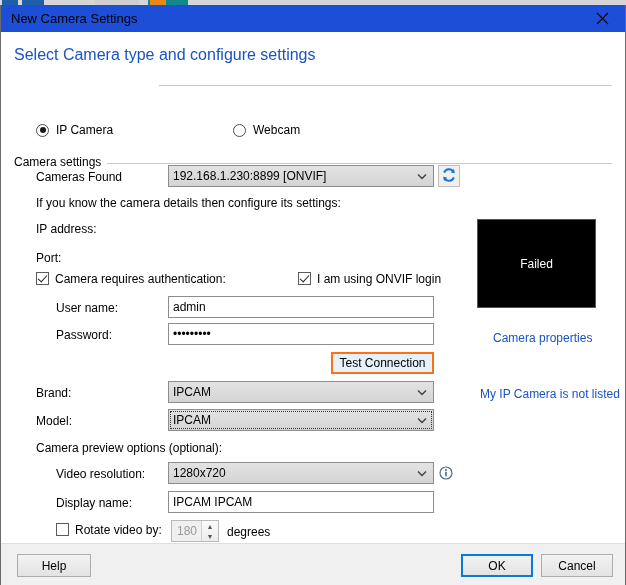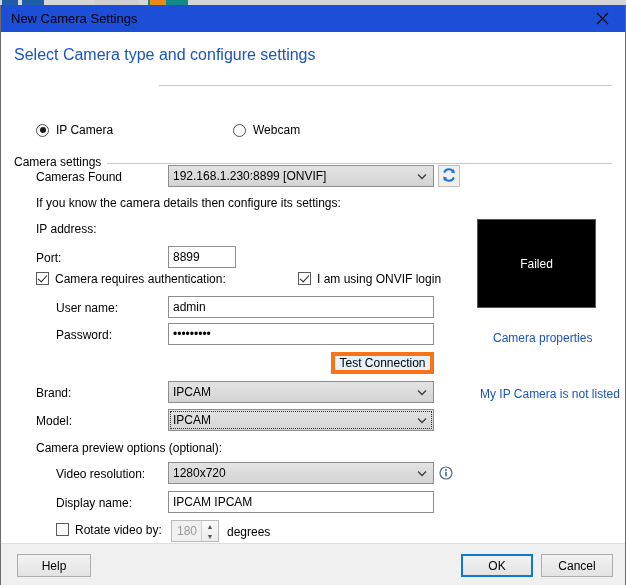--- a/index.html
+++ b/index.html
@@ -175,21 +175,21 @@
     background: linear-gradient(#f2f2f2, #e3e3e3);
     border: 1px solid #adadad;
     font-family: "Liberation Sans", sans-serif;
     font-size: 12px;
     color: #000;
     display: flex; align-items: center; justify-content: center;
     cursor: default;
   }
   .btn.hl {
     background: #e6f1fb;
-    border: 4px solid #f97316;
+    border: 2px solid #f97316;
   }
   .btn.default {
     background: linear-gradient(#f2f2f2, #e3e3e3);
     border: 2px solid #0a7ad6;
   }
 
   
   .refresh-btn {
     position: absolute;
     box-sizing: border-box;
@@ -315,23 +315,20 @@
           <polygon points="3.1,14.0 2.1,9.8 6.1,10.6" fill="#1a74d4"></polygon>
         </svg>
       </span>
     </div>
 
     <div class="lbl" style="left:35px; top:164px;">If you know the camera details then configure its settings:</div>
 
     <div class="lbl" style="left:35px; top:190px;">IP address:</div>
 
     <div class="lbl" style="left:35px; top:219px;">Port:</div>
-    <div class="tbox" style="left:167px; top:214px; width:68px;">
-      <span>8899</span>
-    </div>
 
     <div class="chk" style="left:35px; top:240px;">
       <span class="box checked"></span>
       <span class="lbltxt">Camera requires authentication:</span>
     </div>
     <div class="chk" style="left:297px; top:240px;">
       <span class="box checked"></span>
       <span class="lbltxt">I am using ONVIF login</span>
     </div>
 

